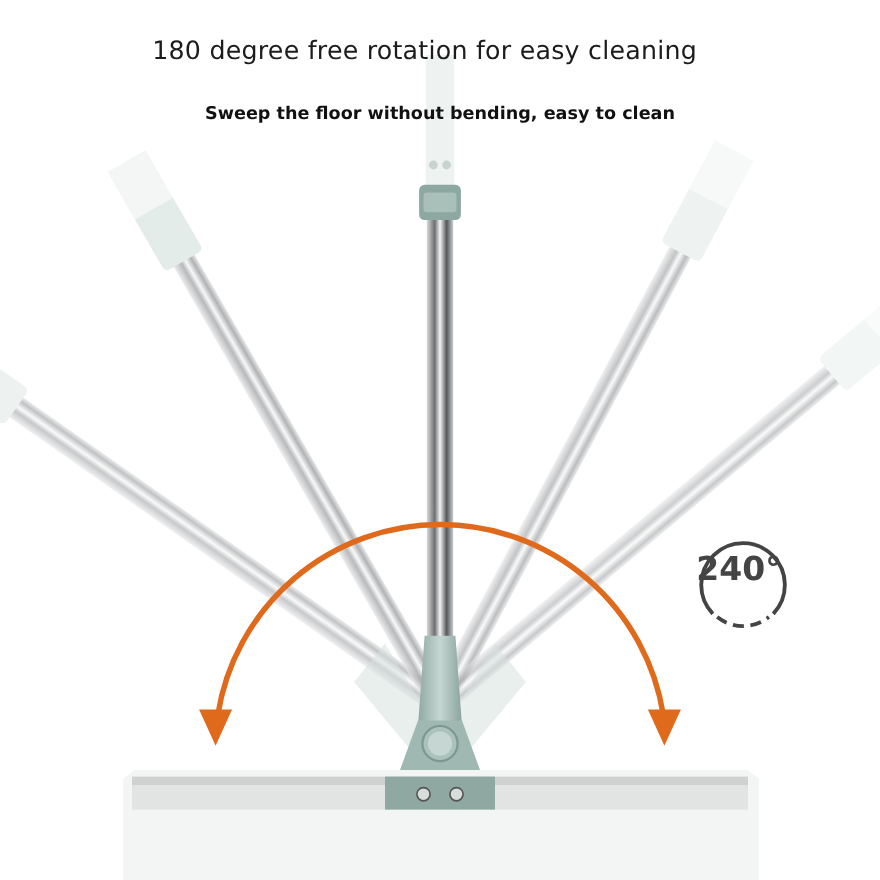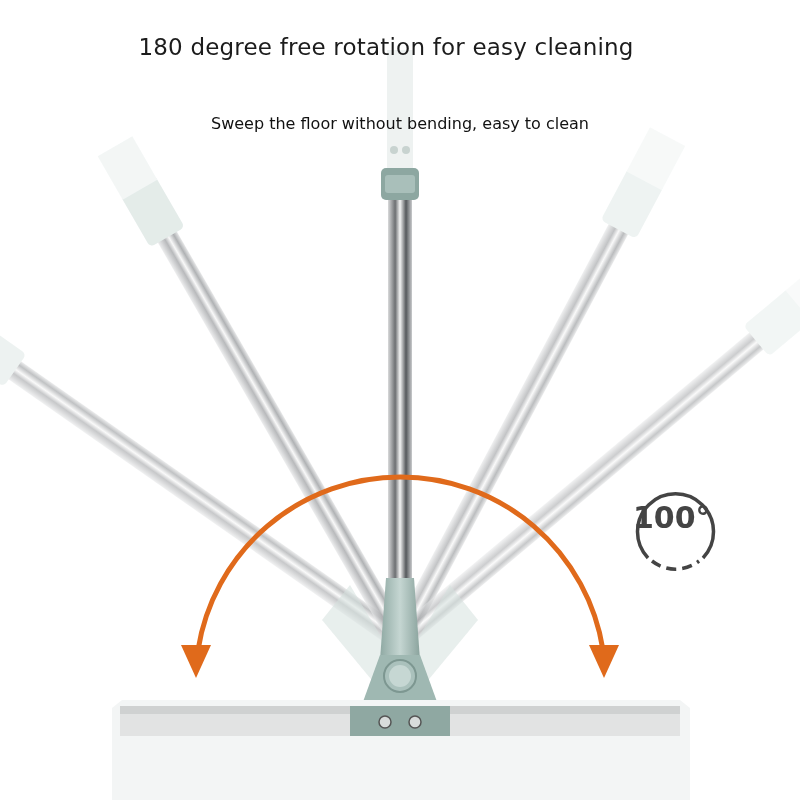--- a/index.html
+++ b/index.html
@@ -1,21 +1,21 @@
 <!DOCTYPE html>
 <html><head>
 <meta charset="utf-8">
 <style>
   html, body { margin: 0; padding: 0; background: #ffffff; }
   body { width: 800px; height: 800px; position: relative; overflow: hidden;
          font-family: "DejaVu Sans", sans-serif; }
   .headline { position: absolute; left: 0; width: 772px; top: 34px; text-align: center;
               font-size: 23px; color: #1c1c1c; letter-spacing: 0.2px; z-index: 5; }
-  .subline { position: absolute; left: 0; width: 800px; top: 114px; text-align: center;
-             font-size: 16px; color: #111; font-weight: normal; z-index: 5;
+  .subline { position: absolute; left: 0; width: 800px; top: 93px; text-align: center;
+             font-size: 16px; color: #111; font-weight: bold; z-index: 5;
              padding-left: 0; }
   svg.art { position: absolute; left: 0; top: 0; }
   .badge-text { position: absolute; left: 633px; top: 500px; width: 74px; text-align: center;
                 font-size: 30px; font-weight: bold; color: #444; z-index: 5; }
 </style>
 </head>
 <body>
 
 <div class="headline">180 degree free rotation for easy cleaning</div>
 <div class="subline">Sweep the floor without bending, easy to clean</div>
@@ -102,13 +102,13 @@
     <polygon points="181,645 211,645 196,678" fill="#e06a1b"></polygon>
     <polygon points="589,645 619,645 604,678" fill="#e06a1b"></polygon>
   </g>
 
   <g>
     <path d="M648 558 A38 38 0 1 1 703 558" fill="none" stroke="#444" stroke-width="3.5"></path>
     <path d="M652 561 A38 38 0 0 0 699 561" fill="none" stroke="#444" stroke-width="3.5" stroke-dasharray="10 6"></path>
   </g>
 </svg>
 
-<div class="badge-text">100°</div>
+<div class="badge-text">240°</div>
 
 </body></html>

